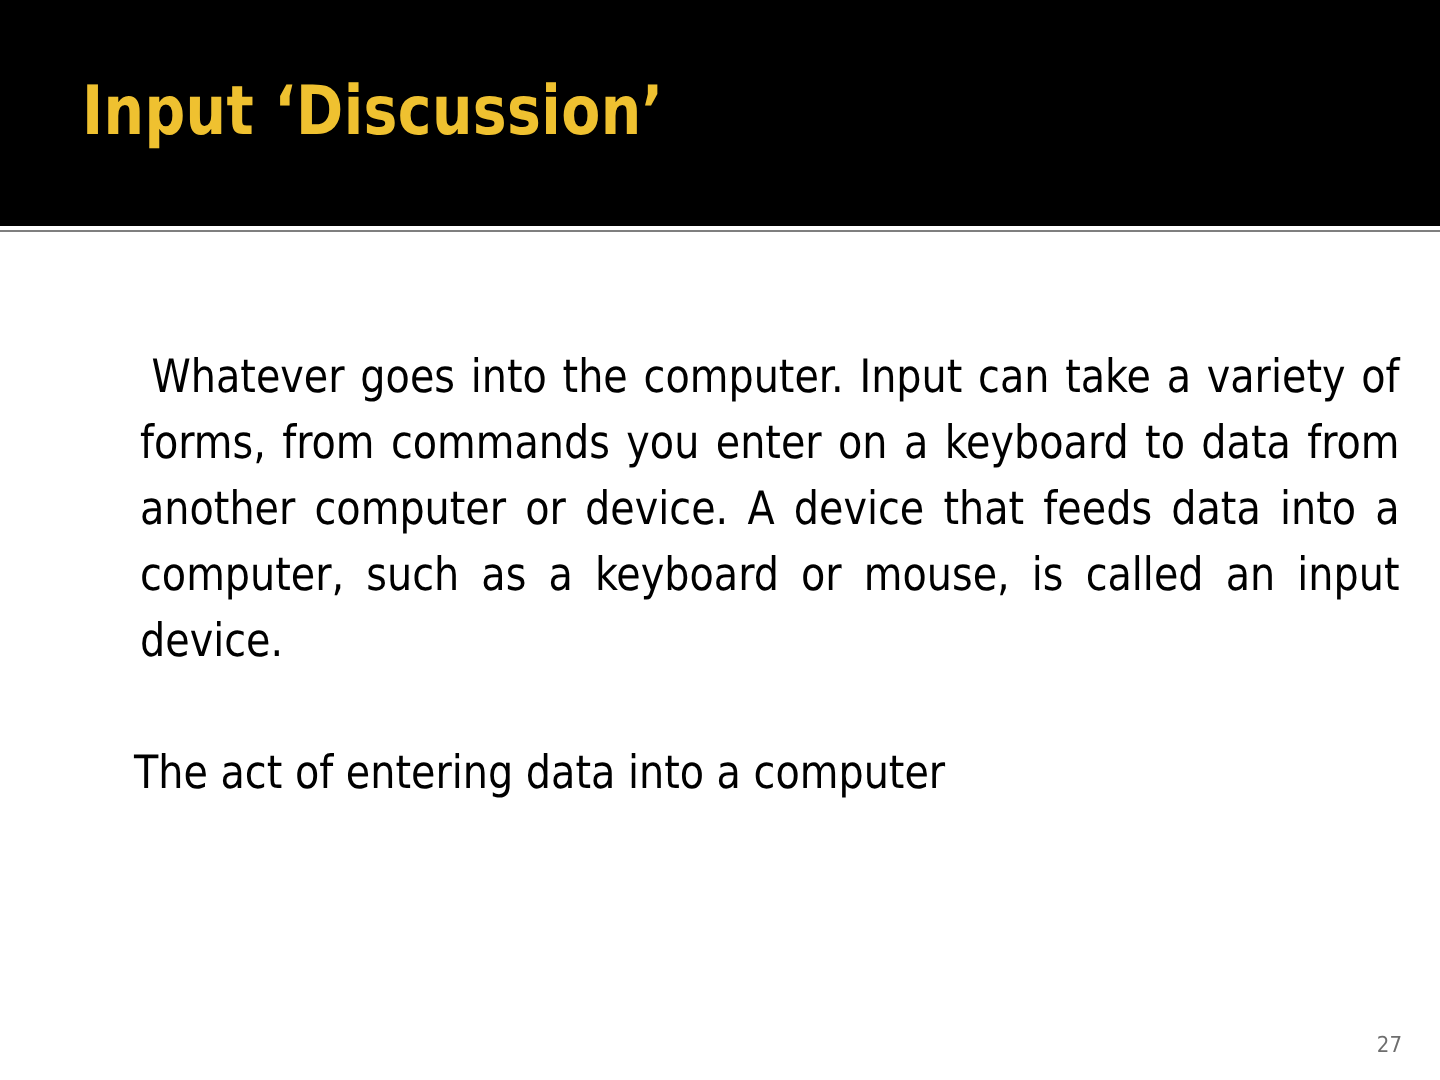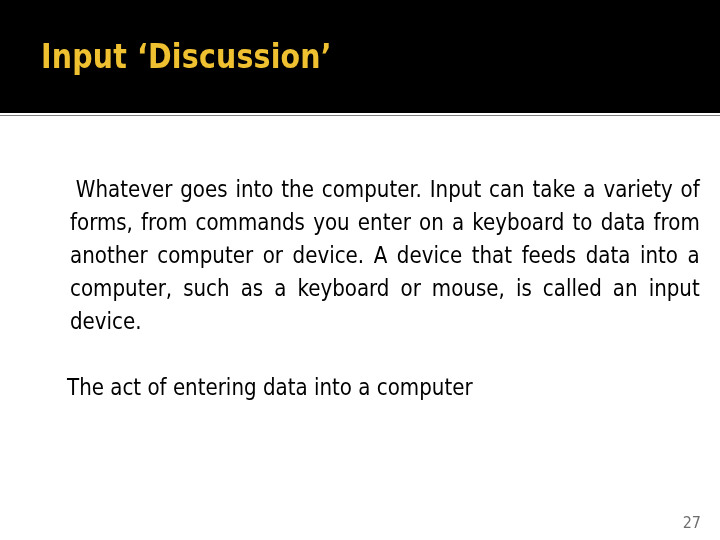--- a/index.html
+++ b/index.html
@@ -86,21 +86,21 @@
     text-align: left;
   }
 
   
   .page-number {
     position: absolute;
     right: 19px;
     bottom: 11px;
     margin: 0;
     font-family: "DejaVu Sans Condensed", "Liberation Sans Narrow", "Liberation Sans", sans-serif;
-    font-size: 16px;
+    font-size: 11px;
     line-height: 13px;
     color: #6e6e6e;
   }
 </style>
 </head>
 <body>
 
 <div class="slide">
 
   <div class="header-band"></div>

